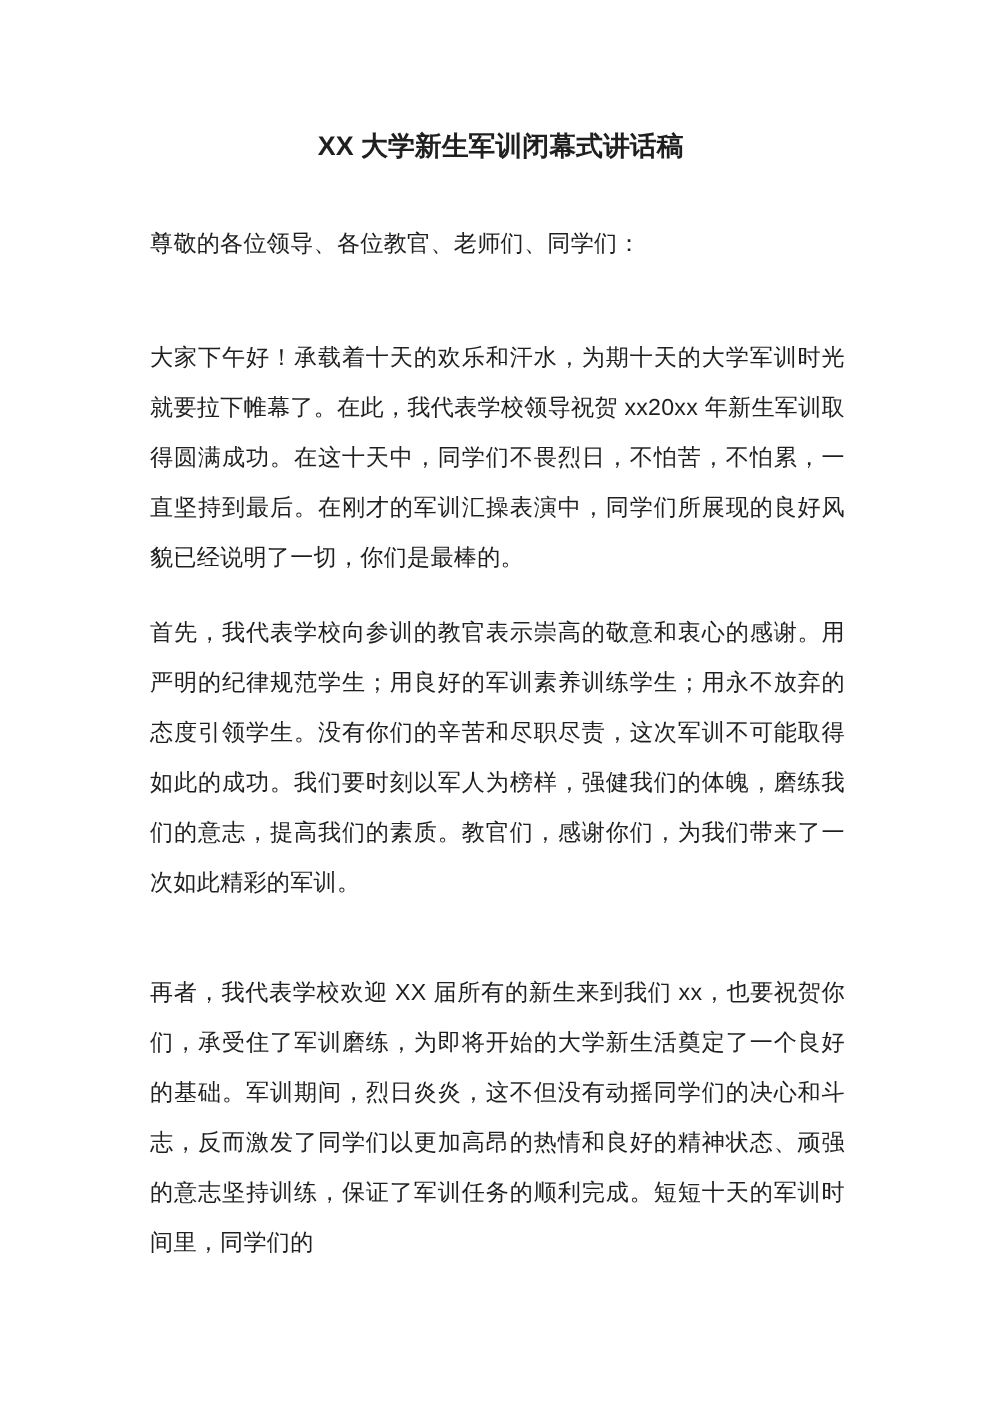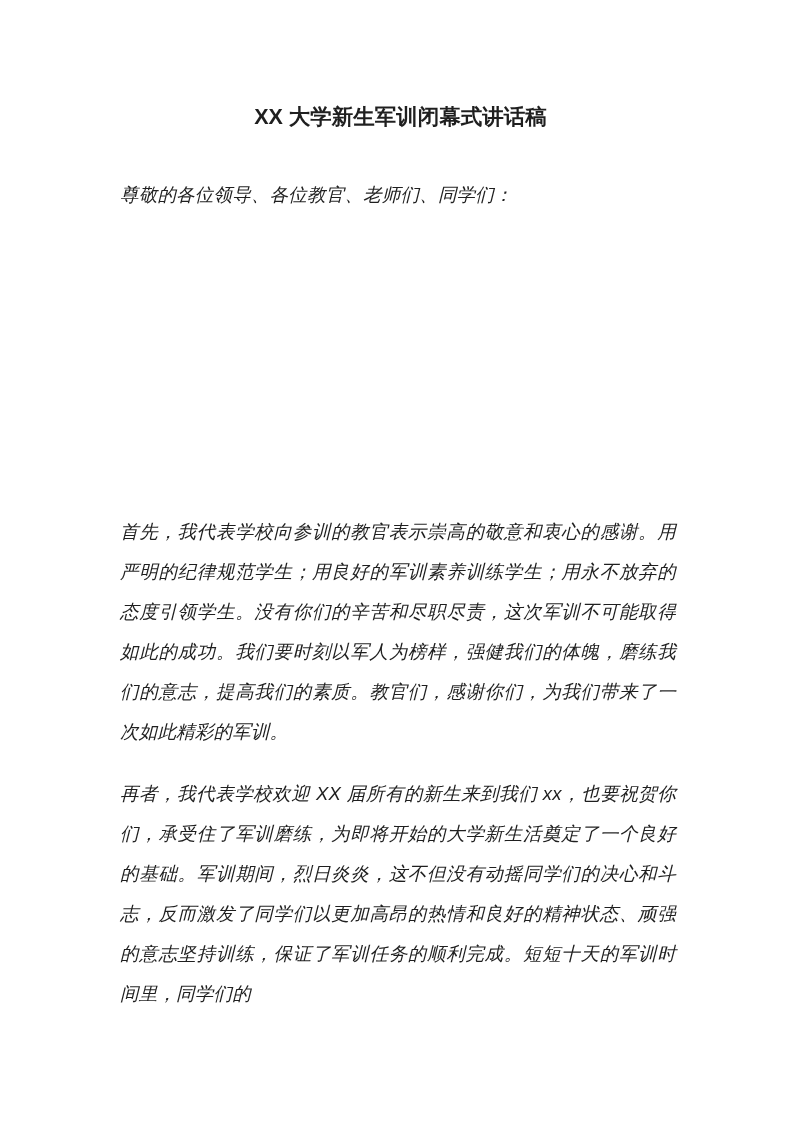--- a/index.html
+++ b/index.html
@@ -31,32 +31,32 @@
   .para {
     position: absolute;
     left: 120px;
     width: 556px;
     margin: 0;
     font-size: 18.5px;
     line-height: 40px;
     text-align: justify;
     text-justify: inter-ideograph;
     letter-spacing: 0.2px;
-    font-style: italic;
   }
   .para-salutation { top: 175px; }
   .para-body-0     { top: 266px; }
-  .para-body-1     { top: 512px; }
+  .para-body-1     { top: 486px; }
   .para-body-2     { top: 774px; }
 </style>
 </head>
 <body>
 
 <div class="page">
   <h1 class="doc-title">XX 大学新生军训闭幕式讲话稿</h1>
 
   <p class="para para-salutation">尊敬的各位领导、各位教官、老师们、同学们：</p>
 
+  <p class="para para-body-0">大家下午好！承载着十天的欢乐和汗水，为期十天的大学军训时光就要拉下帷幕了。在此，我代表学校领导祝贺 xx20xx 年新生军训取得圆满成功。在这十天中，同学们不畏烈日，不怕苦，不怕累，一直坚持到最后。在刚才的军训汇操表演中，同学们所展现的良好风貌已经说明了一切，你们是最棒的。</p>
 
   <p class="para para-body-1">首先，我代表学校向参训的教官表示崇高的敬意和衷心的感谢。用严明的纪律规范学生；用良好的军训素养训练学生；用永不放弃的态度引领学生。没有你们的辛苦和尽职尽责，这次军训不可能取得如此的成功。我们要时刻以军人为榜样，强健我们的体魄，磨练我们的意志，提高我们的素质。教官们，感谢你们，为我们带来了一次如此精彩的军训。</p>
 
   <p class="para para-body-2">再者，我代表学校欢迎 XX 届所有的新生来到我们 xx，也要祝贺你们，承受住了军训磨练，为即将开始的大学新生活奠定了一个良好的基础。军训期间，烈日炎炎，这不但没有动摇同学们的决心和斗志，反而激发了同学们以更加高昂的热情和良好的精神状态、顽强的意志坚持训练，保证了军训任务的顺利完成。短短十天的军训时间里，同学们的</p>
 </div>
 
 </body></html>

